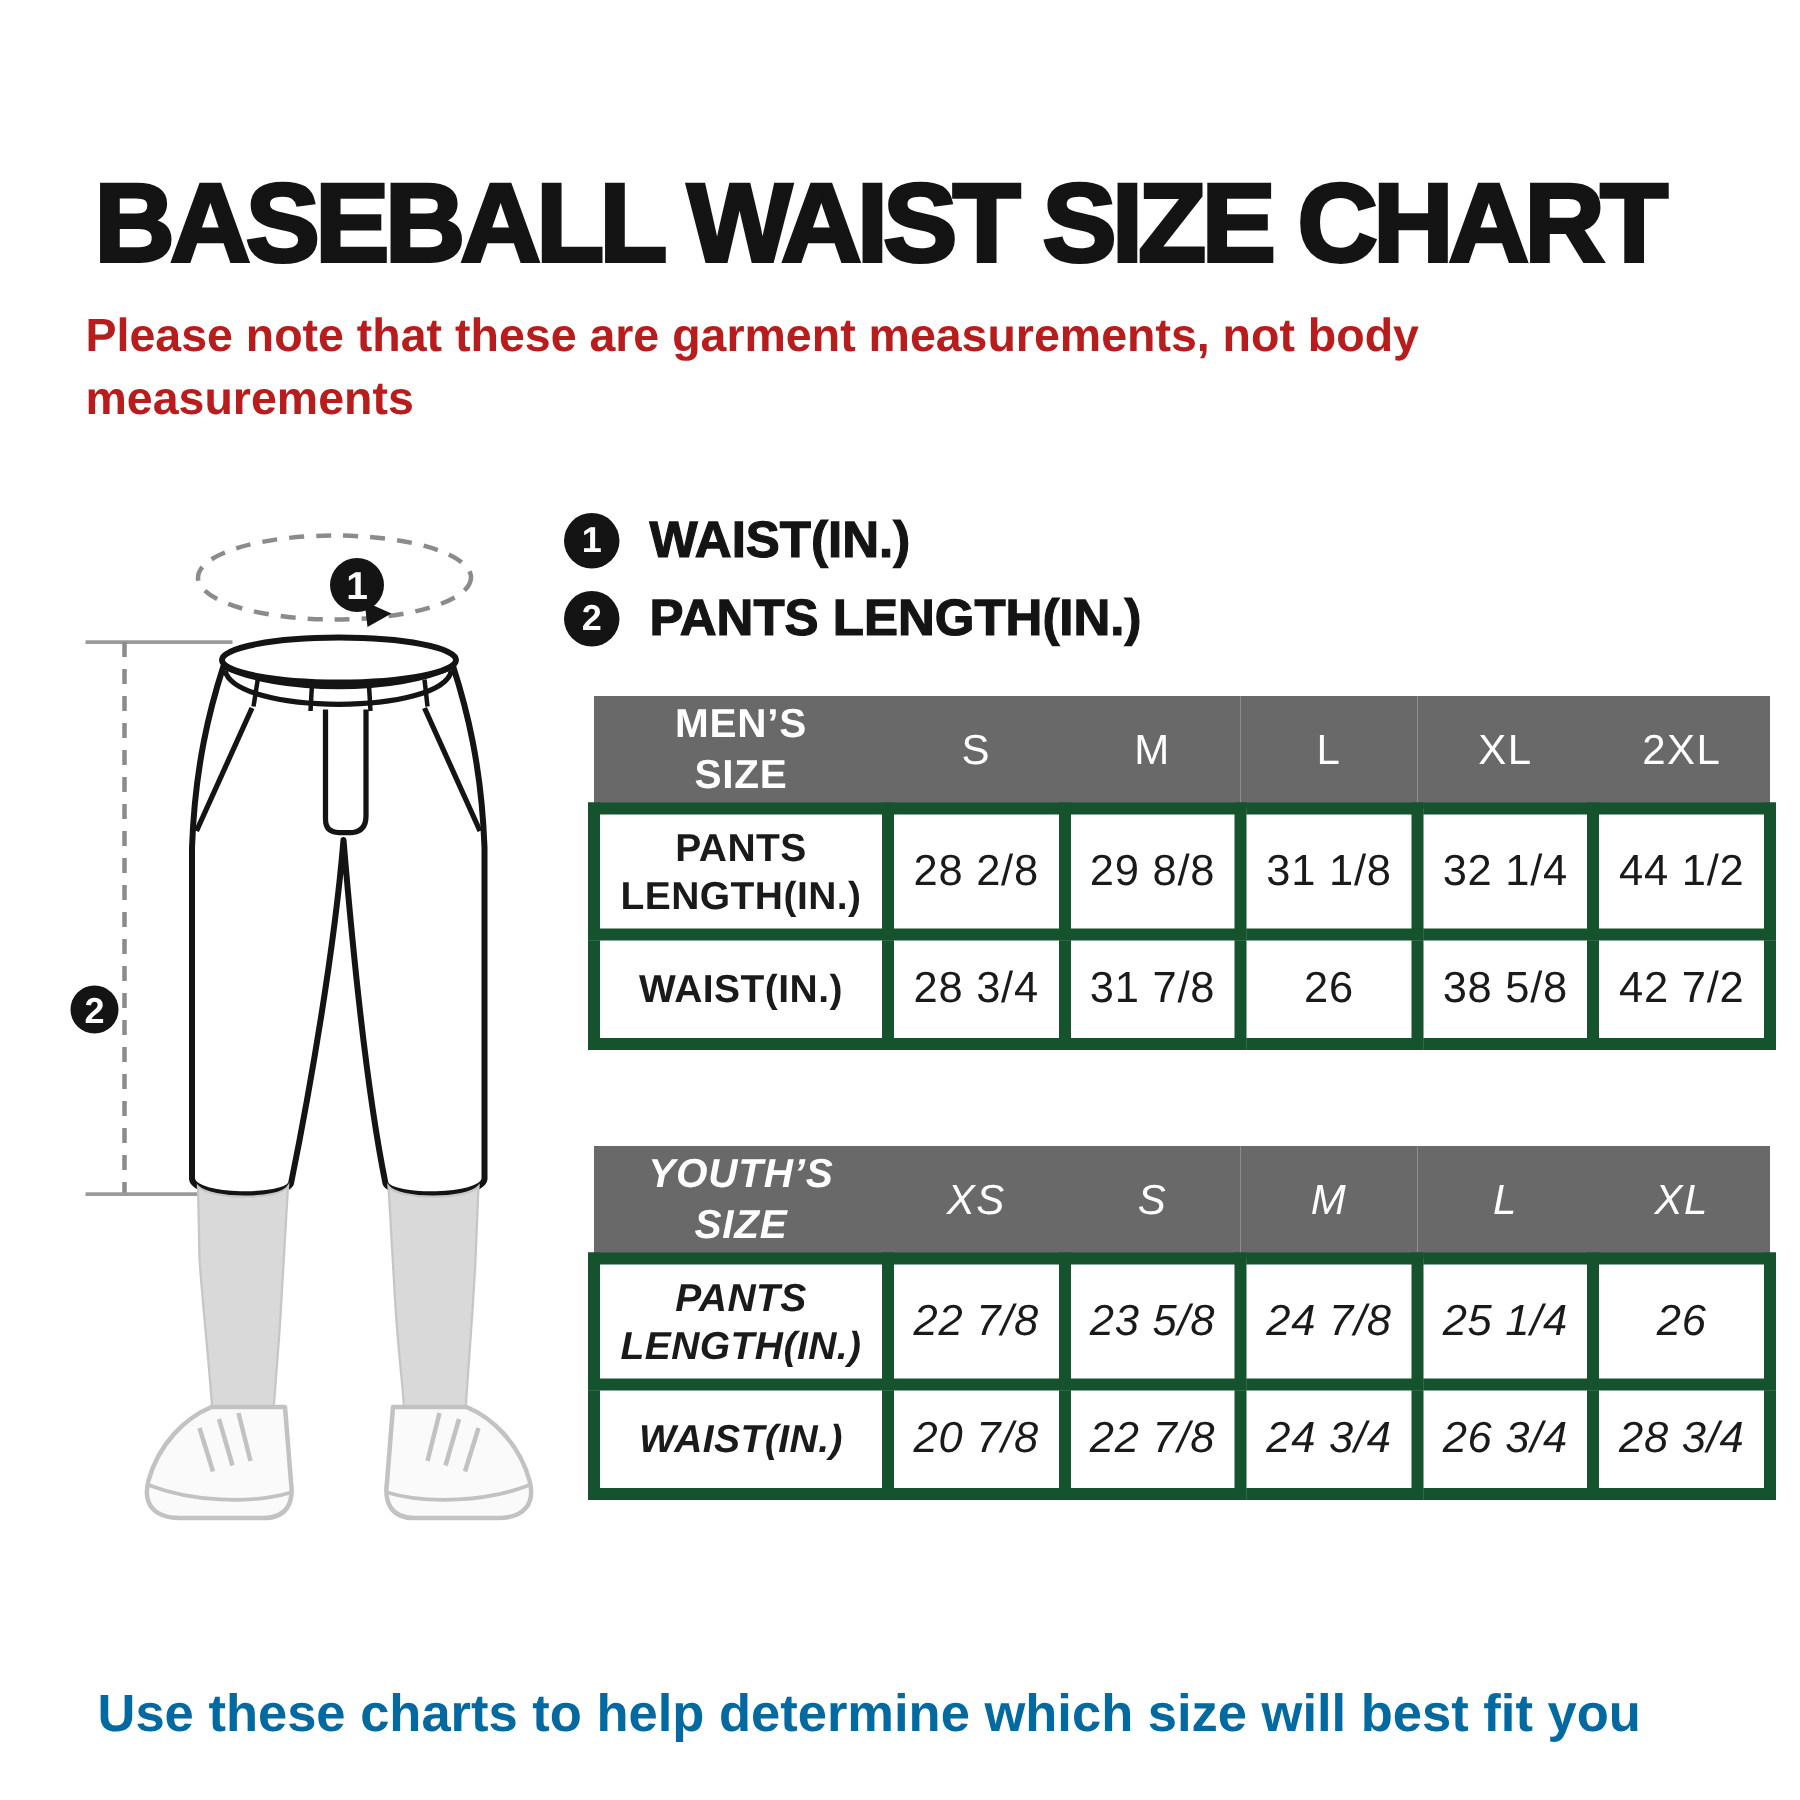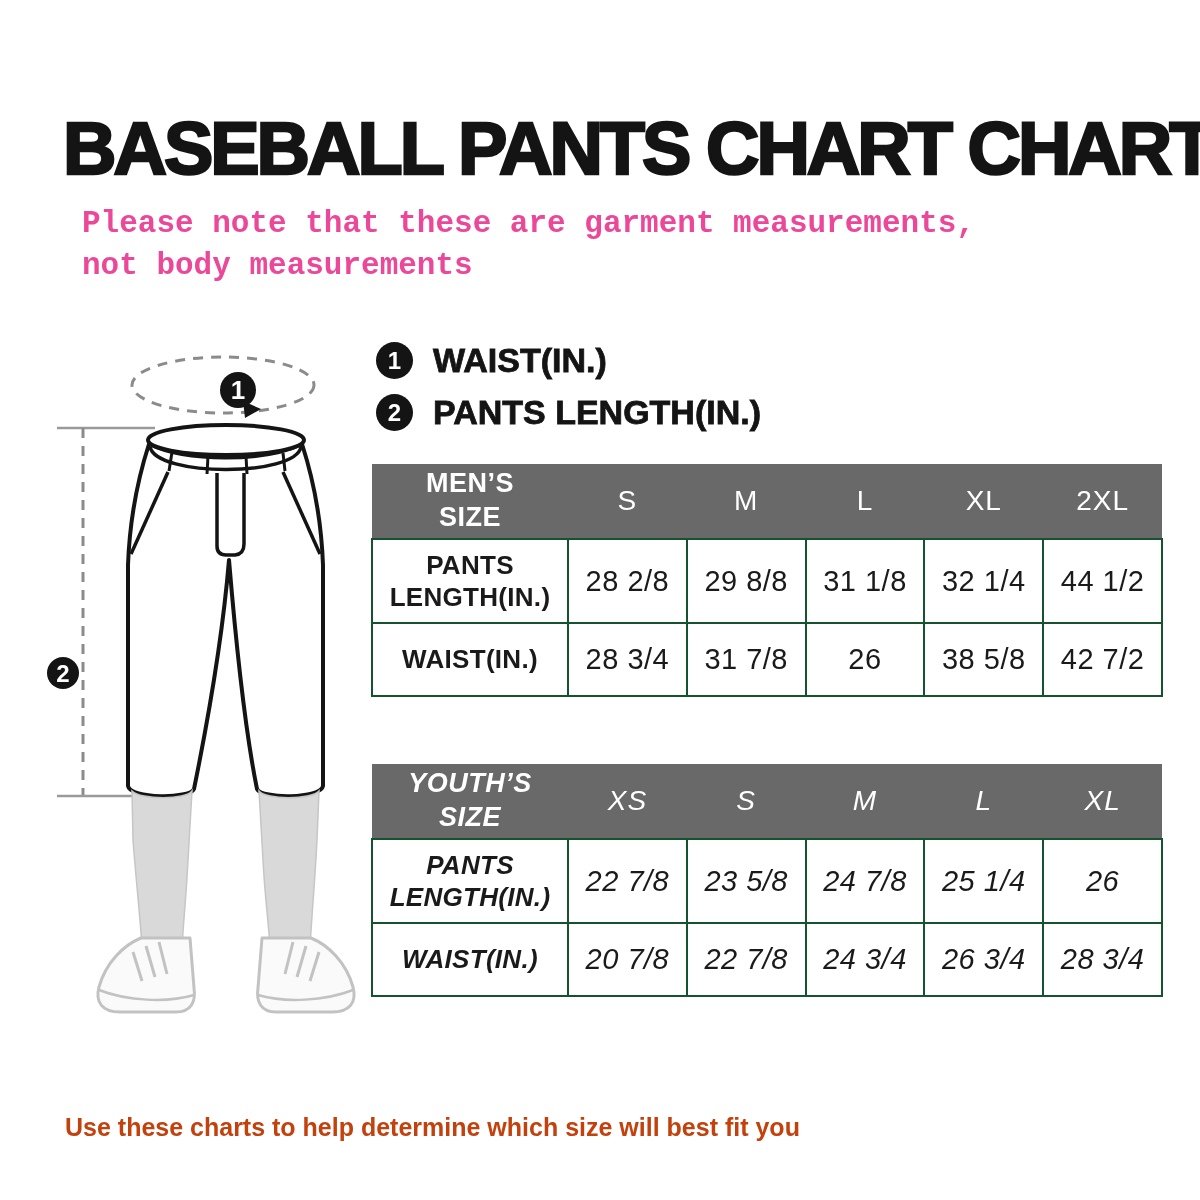--- a/index.html
+++ b/index.html
@@ -8,71 +8,71 @@
     font-family:"Liberation Sans",sans-serif;overflow:hidden;
     -webkit-font-smoothing:antialiased;
   }
   .title{
     position:absolute;left:63px;top:56px;width:1080px;
     font-size:74px;font-weight:bold;letter-spacing:-3px;color:#141414;
     -webkit-text-stroke:2.5px #141414;
     white-space:nowrap;
   }
   .note{
-    position:absolute;left:82px;top:172px;width:960px;
-    font-size:31px;font-weight:bold;line-height:1.35;color:#ec4899;font-family:Liberation Mono, monospace;
+    position:absolute;left:57px;top:172px;width:960px;
+    font-size:31px;font-weight:bold;line-height:1.35;color:#b91c1c;
   }
   .footer-note{
     position:absolute;left:65px;top:1088px;width:1100px;
-    font-size:25px;font-weight:bold;color:#c2410c;
+    font-size:35px;font-weight:bold;color:#0369a1;
   }
   .legend{position:absolute;left:376px;top:341px;display:flex;flex-direction:column;gap:13px;}
   .legend-row{display:flex;align-items:center;gap:20px;}
   .badge{
     width:37px;height:37px;border-radius:50%;background:#141414;color:#fff;
     display:flex;align-items:center;justify-content:center;
     font-size:24px;font-weight:bold;flex:0 0 auto;
   }
   .legend-label{
     font-size:34px;font-weight:bold;color:#141414;letter-spacing:0px;
     -webkit-text-stroke:0.8px #141414;
   }
   
   .size-table{
-    position:absolute;left:371px;width:792px;border-collapse:collapse;table-layout:fixed;
+    position:absolute;left:392px;width:792px;border-collapse:collapse;table-layout:fixed;
     color:#1a1a1a;
   }
   .size-table.men{top:464px;}
   .size-table.youth{top:764px;font-style:italic;}
   .size-table col.label-col{width:196px;}
   .size-table th{
     background:#696969;color:#ffffff;border:none;font-weight:bold;
     text-align:center;vertical-align:middle;
   }
   .size-table th.corner{font-size:27px;white-space:pre-line;line-height:1.25;letter-spacing:0.5px;}
   .size-table th.size-col{font-size:28px;font-weight:normal;letter-spacing:1px;}
   .size-table tr.head-row{height:75px;}
   .size-table tr.data-row-1{height:84px;}
   .size-table tr.data-row-2{height:73px;}
   .size-table td{
-    border:2px solid #14532d;background:#fff;text-align:center;vertical-align:middle;margin-left:48px;
+    border:8px solid #14532d;background:#fff;text-align:center;vertical-align:middle;margin-left:48px;
   }
   .size-table td.row-label{
     font-size:26px;font-weight:bold;white-space:pre-line;line-height:1.25;letter-spacing:0.3px;
   }
   .size-table td.value{font-size:29px;letter-spacing:0.5px;}
   
   .pants-art{position:absolute;left:45px;top:340px;}
 </style>
 </head>
 <body>
 
 <div>
 
-  <h1 class="title">BASEBALL PANTS CHART CHART</h1>
+  <h1 class="title">BASEBALL WAIST SIZE CHART</h1>
 
   <p class="note">Please note that these are garment measurements, not body measurements</p>
 
   <svg class="pants-art" width="330" height="690" viewBox="0 0 330 690">
 
     <ellipse cx="178" cy="45" rx="91" ry="28" fill="none" stroke="#8b8b8b" stroke-width="3" stroke-dasharray="10 8"></ellipse>
     <path d="M 198 61 L 216 69 L 200 78 Z" fill="#141414"></path>
 
     <line x1="12" y1="88" x2="110" y2="88" stroke="#9a9a9a" stroke-width="2.5"></line>
     <line x1="38" y1="88" x2="38" y2="456" stroke="#8b8b8b" stroke-width="3" stroke-dasharray="10 8"></line>

